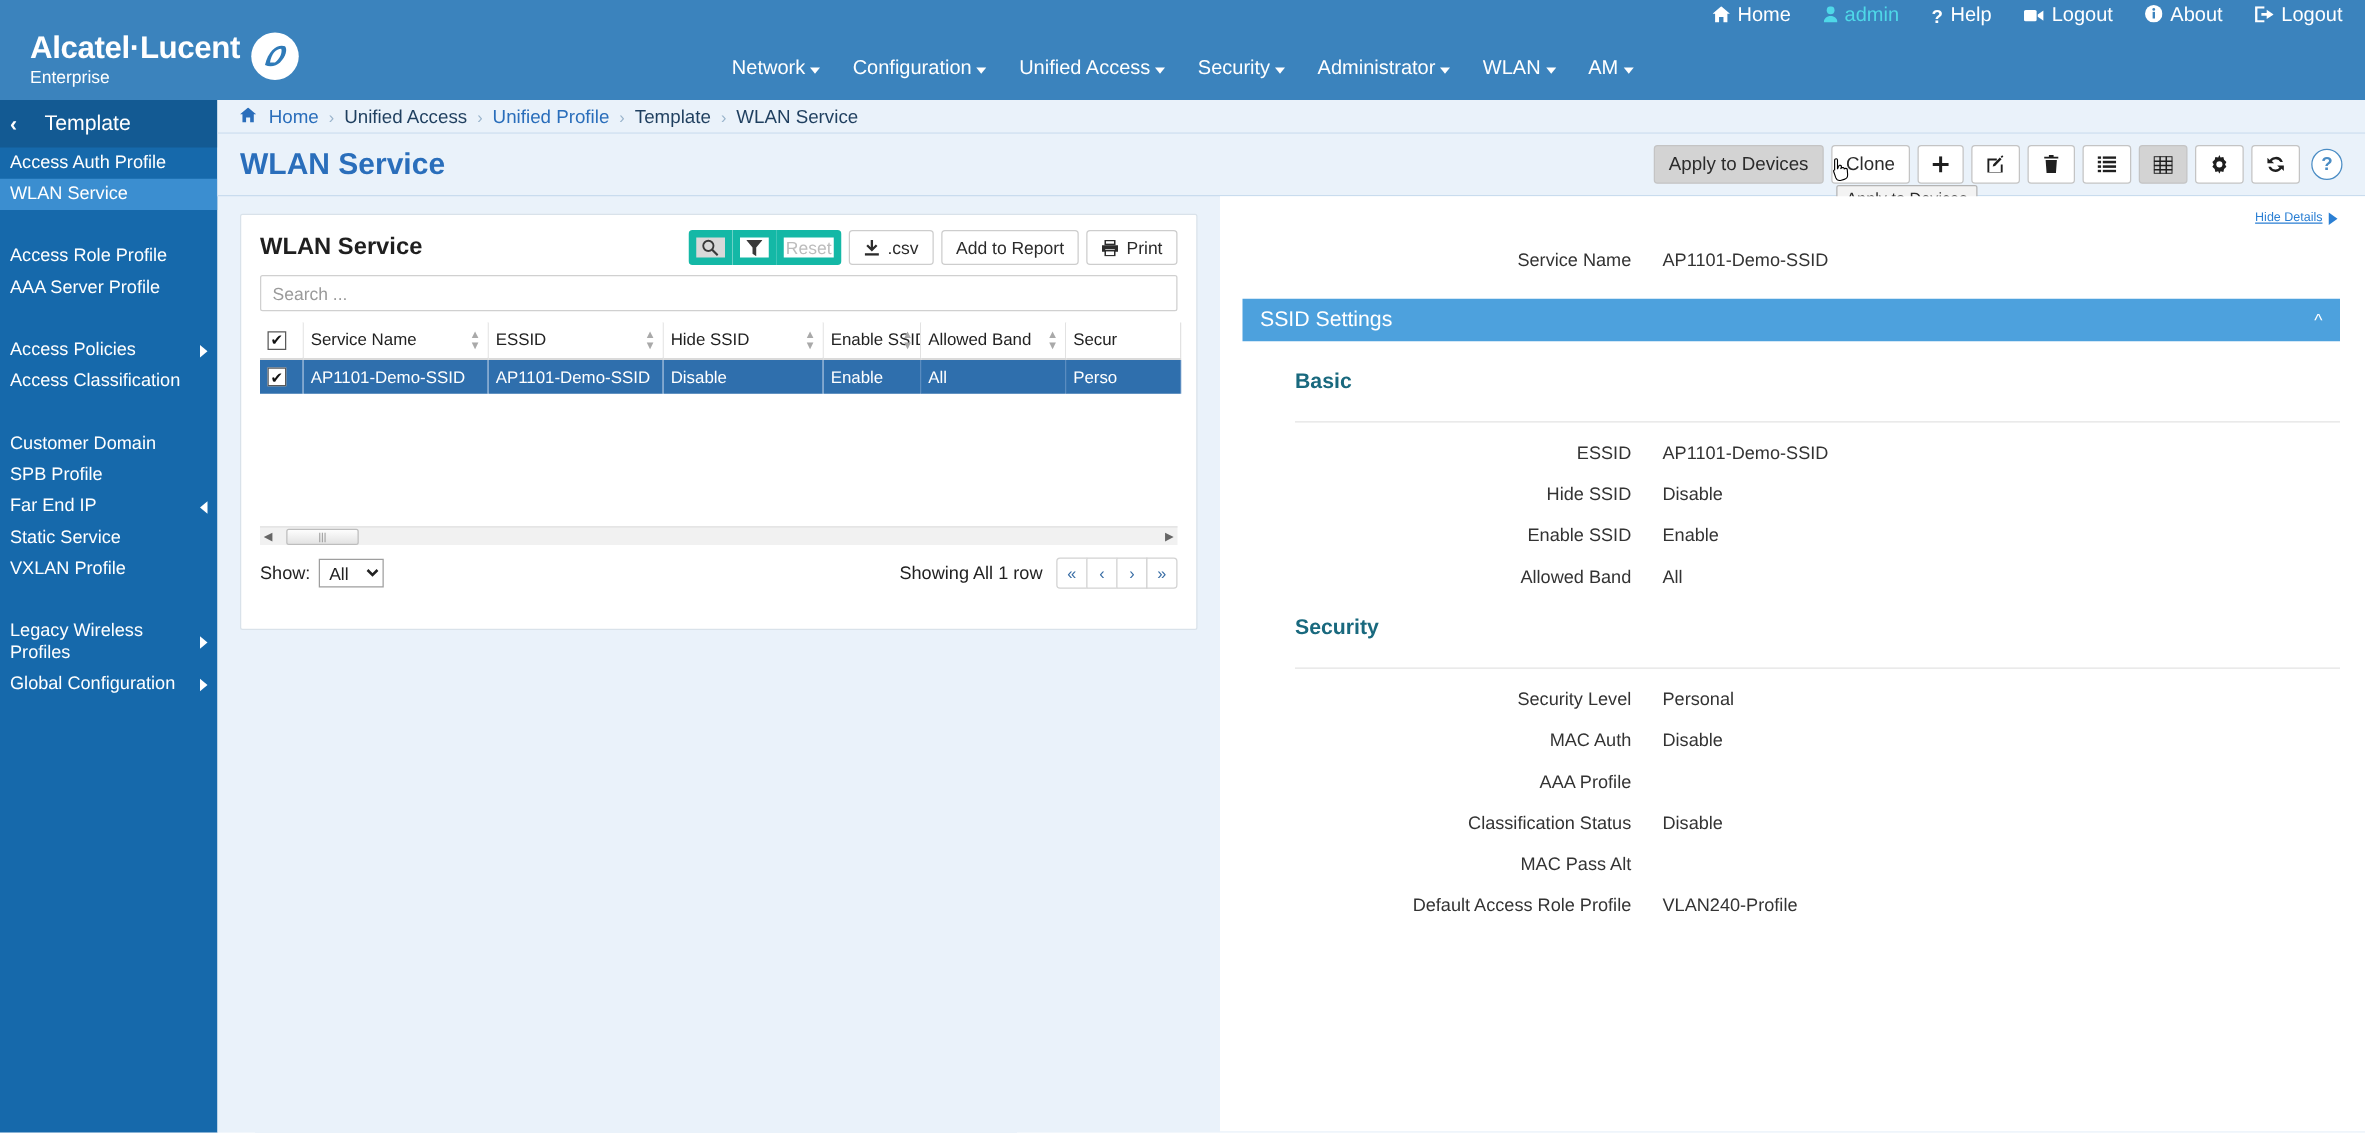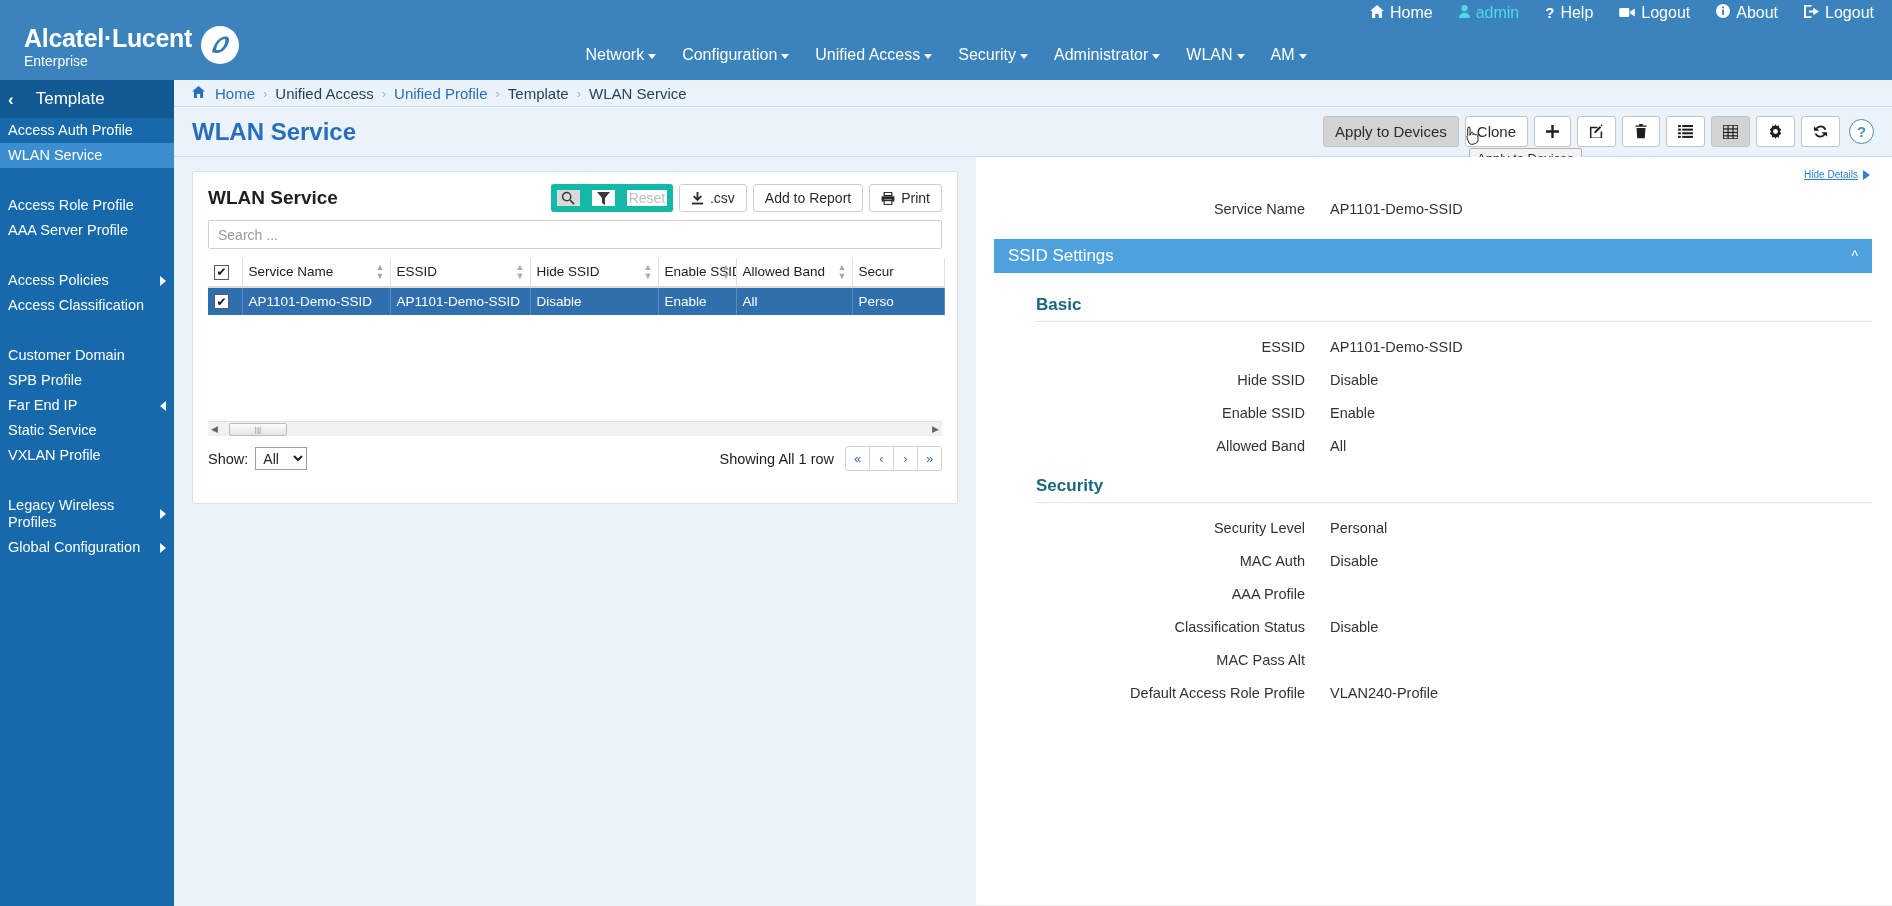--- a/index.html
+++ b/index.html
@@ -259,21 +259,21 @@
   }
   .kv .v { font-size: 14.5px; color: #333333; }
   .sec-bar {
     margin: 22px 20px 12px 18px; height: 34px; background: #4da1dd;
     display: flex; align-items: center; justify-content: space-between;
     padding: 0 14px; color: #ffffff; font-size: 17px; cursor: pointer;
   }
   .chev-up { font-size: 14px; line-height: 1; }
   .grp-title {
     margin: 22px 20px 0 60px; font-size: 17px; font-weight: bold;
-    color: #19697e; padding-bottom: 6px; border-bottom: 1px solid #e3e3e3;
+    color: #19697e; padding-bottom: 22px; border-bottom: 1px solid #e3e3e3;
   }
 </style>
 </head>
 <body>
 
 <div class="topbar">
   <div class="util-nav" id="utilNav">
       <div class="util-item">
         <span class="util-ico"><svg width="14" height="13" viewBox="0 0 15 14">
             <path d="M7.5 0L15 6.4h-2.2V14H9.4V9.3H5.6V14H2.2V6.4H0z" fill="currentColor"></path>

